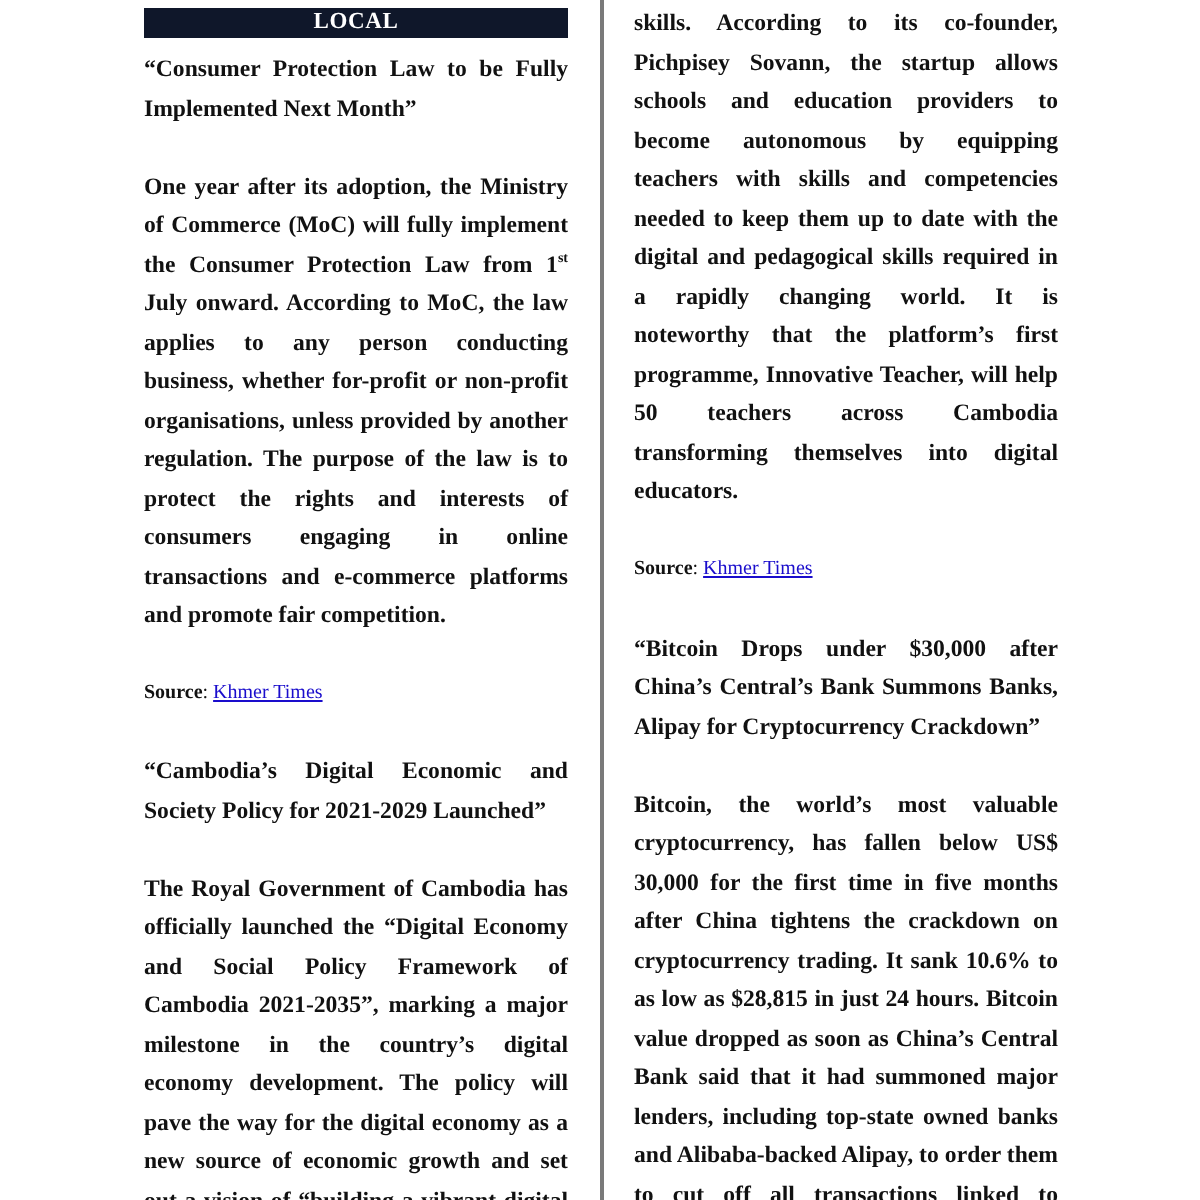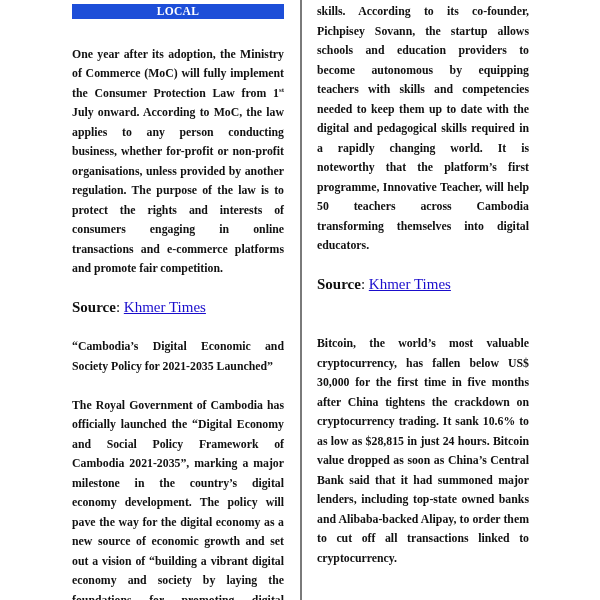--- a/index.html
+++ b/index.html
@@ -2,64 +2,66 @@
 <html><head>
   <meta charset="utf-8">
   <style>
     html, body { margin:0; padding:0; background:#ffffff; }
     body { width:600px; height:600px; overflow:hidden; position:relative;
            font-family:"Liberation Serif", serif; color:#111; }
     .col { position:absolute; top:0; width:212px; }
     .col-left { left:72px; }
     .col-right { left:317px; }
     .divider { position:absolute; left:300px; top:0; width:2px; height:600px; background:#7a7a7a; }
-    .section-bar { background:#1d4ed8; color:#fff; text-align:center;
+    .section-bar { background:#0f172a; color:#fff; text-align:center;
                    font-weight:bold; font-size:11.5px; line-height:15px; height:15px;
                    letter-spacing:0.3px; }
     .headline { font-weight:bold; font-size:11.8px; line-height:19.5px; text-align:justify; margin:0; }
     .para { font-size:11.8px; line-height:19.5px; text-align:justify; margin:0;font-weight:bold; }
-    .source { font-size:15px; line-height:19.5px; margin:0; }
+    .source { font-size:10px; line-height:19.5px; margin:0; }
     .source b { font-weight:bold; }
     .source a { color:#1a0dcc; text-decoration:underline; }
     sup { font-size:7px; line-height:0; }
     .gap { height:19.5px; }
   </style>
 </head>
 <body>
 
 <div class="col col-left" style="top:4px;">
   <div class="section-bar">LOCAL</div>
   <div style="height:6px"></div>
 
   <article>
+    <p class="headline">“Consumer Protection Law to be Fully Implemented Next Month”</p>
     <div class="gap"></div>
     <p class="para"><span>One year after its adoption, the Ministry of Commerce (MoC) will fully implement the Consumer Protection Law from 1</span><sup>st</sup><span> July onward. According to MoC, the law applies to any person conducting business, whether for-profit or non-profit organisations, unless provided by another regulation. The purpose of the law is to protect the rights and interests of consumers engaging in online transactions and e-commerce platforms and promote fair competition.</span></p>
     <div class="gap"></div>
     <p class="source"><b>Source</b>: <a href="#">Khmer Times</a></p>
   </article>
   <div class="gap"></div>
 
   <article>
-    <p class="headline">“Cambodia’s Digital Economic and Society Policy for 2021-2035 Launched”</p>
+    <p class="headline">“Cambodia’s Digital Economic and Society Policy for 2021-2029 Launched”</p>
     <div class="gap"></div>
     <p class="para">The Royal Government of Cambodia has officially launched the “Digital Economy and Social Policy Framework of Cambodia 2021-2035”, marking a major milestone in the country’s digital economy development. The policy will pave the way for the digital economy as a new source of economic growth and set out a vision of “building a vibrant digital economy and society by laying the foundations for promoting digital adoption and transformation in all societies, states, citizens, and businesses to accelerate new economic growth and improve social welfare based on the new normal trajectory”.</p>
 
   </article>
 
 </div>
 
 <div class="divider"></div>
 
 <div class="col col-right" style="top:2px;">
   <p class="para">skills. According to its co-founder, Pichpisey Sovann, the startup allows schools and education providers to become autonomous by equipping teachers with skills and competencies needed to keep them up to date with the digital and pedagogical skills required in a rapidly changing world. It is noteworthy that the platform’s first programme, Innovative Teacher, will help 50 teachers across Cambodia transforming themselves into digital educators.</p>
   <div class="gap"></div>
   <p class="source"><b>Source</b>: <a href="#">Khmer Times</a></p>
   <div style="height:14px"></div>
 
   <div style="height:6px"></div>
 
   <article>
+    <p class="headline">“Bitcoin Drops under $30,000 after China’s Central’s Bank Summons Banks, Alipay for Cryptocurrency Crackdown”</p>
     <div class="gap"></div>
     <p class="para">Bitcoin, the world’s most valuable cryptocurrency, has fallen below US$ 30,000 for the first time in five months after China tightens the crackdown on cryptocurrency trading. It sank 10.6% to as low as $28,815 in just 24 hours. Bitcoin value dropped as soon as China’s Central Bank said that it had summoned major lenders, including top-state owned banks and Alibaba-backed Alipay, to order them to cut off all transactions linked to cryptocurrency.</p>
 
   </article>
 
 </div>
 
 </body></html>

